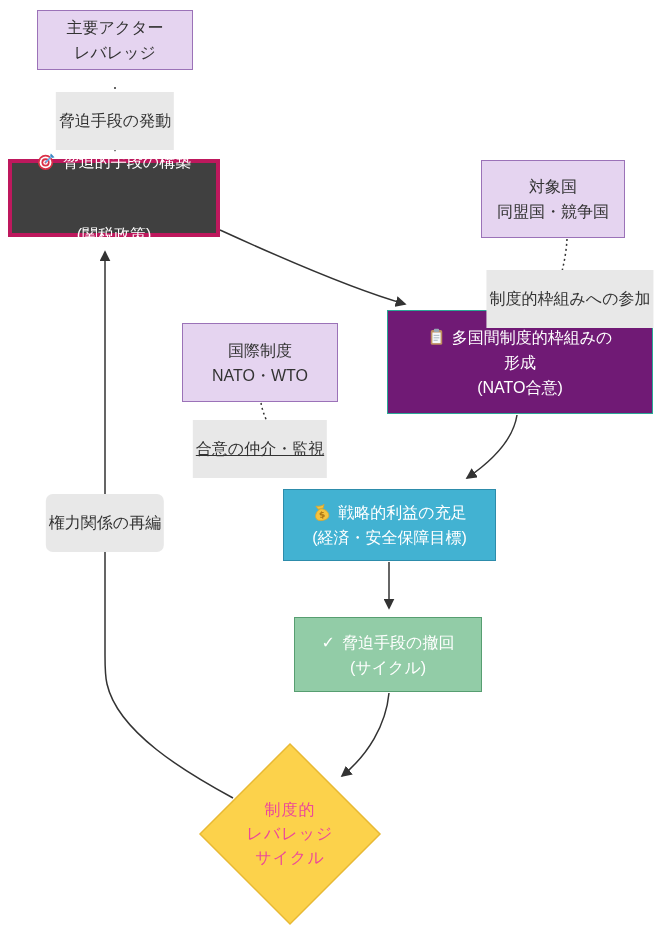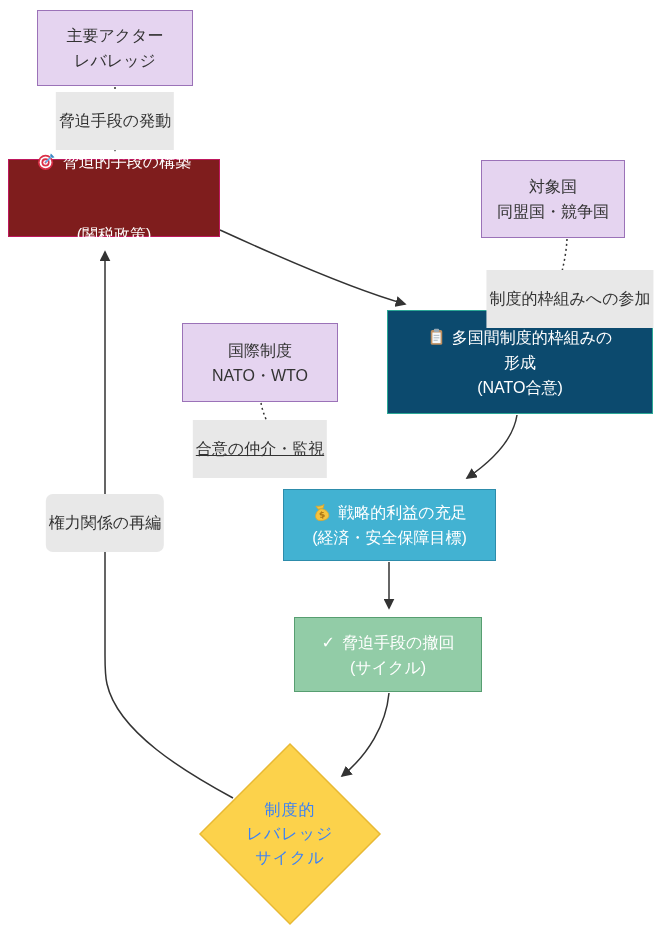--- a/index.html
+++ b/index.html
@@ -14,33 +14,33 @@
   svg.layer{position:absolute;left:0;top:0;width:662px;height:934px;}
   .edge{fill:none;stroke:#333333;stroke-width:1.5;}
   .edge.dotted{stroke-dasharray:2 3;}
   .node{
     position:absolute;box-sizing:border-box;
     display:flex;flex-direction:column;justify-content:center;align-items:center;
     font-size:16px;line-height:25px;text-align:center;
   }
   .node .nline{display:flex;align-items:center;justify-content:center;white-space:nowrap;}
   .node-lavender{background:#e5d4f0;border:1px solid #9b72b8;color:#333333;}
-  .node-red{background:#7f1d1d;border:1px solid #be185d;color:#ffffff;gap:48px;}
-  .node-teal{background:#0c4a6e;border:1px solid #2aa795;color:#ffffff;}
+  .node-red{background:#404040;border:4px solid #be185d;color:#ffffff;gap:48px;}
+  .node-teal{background:#701a75;border:1px solid #2aa795;color:#ffffff;}
   .node-blue{background:#42b2d2;border:1px solid #2d8cab;color:#ffffff;}
   .node-green{background:#92cca7;border:1px solid #579e71;color:#ffffff;}
   .edge-label{
     position:absolute;transform:translate(-50%,-50%);
     background:#e8e8e8;color:#333333;
     font-size:16px;line-height:24px;padding:17px 3px;white-space:nowrap;
   }
   .diamond-text{
     position:absolute;left:290px;top:834px;transform:translate(-50%,-50%);
     width:170px;text-align:center;font-size:16px;line-height:24px;
-    color:#3b82f6;letter-spacing:1px;
+    color:#ec4899;letter-spacing:1px;
   }
   .icon{display:inline-flex;margin-right:7px;}
   .icon svg{display:block;}
   .checkmark{margin-right:7px;font-size:16px;}
 </style>
 </head>
 <body>
 
 <div class="canvas">
 
@@ -56,21 +56,21 @@
     <path class="edge dotted" d="M567,239 C566,259 560,282 553,301" marker-end="url(#arrowhead)"></path>
     <path class="edge dotted" d="M261,403 C266,430 289,457 307,475" marker-end="url(#arrowhead)"></path>
     <path class="edge" d="M517,415 C513,441 489,463 467,478" marker-end="url(#arrowhead)"></path>
     <path class="edge" d="M389,562 L389,608" marker-end="url(#arrowhead)"></path>
     <path class="edge" d="M389,693 C386,725 368,755 342,776" marker-end="url(#arrowhead)"></path>
     <path class="edge" d="M233,798 C185,772 118,732 107,684 C105,676 105,668 105,655 L105,252" marker-end="url(#arrowhead)"></path>
 
     <polygon points="290,744 380,834 290,924 200,834" fill="#fcd24b" stroke="#e8b934" stroke-width="1.5"></polygon>
   </svg>
 
-  <div class="node node-lavender" style="left:37px;top:10px;width:156px;height:76px;">
+  <div class="node node-lavender" style="left:37px;top:10px;width:156px;height:60px;">
     <div class="nline">主要アクター</div>
     <div class="nline">レバレッジ</div>
   </div>
 
   <div class="node node-red" style="left:8px;top:159px;width:212px;height:78px;">
     <div class="nline">
       <span class="icon">
         <svg width="19" height="19" viewBox="0 0 20 20">
           <circle cx="9" cy="11" r="8" fill="#da2f47"></circle>
           <circle cx="9" cy="11" r="6.2" fill="#ffffff"></circle>

